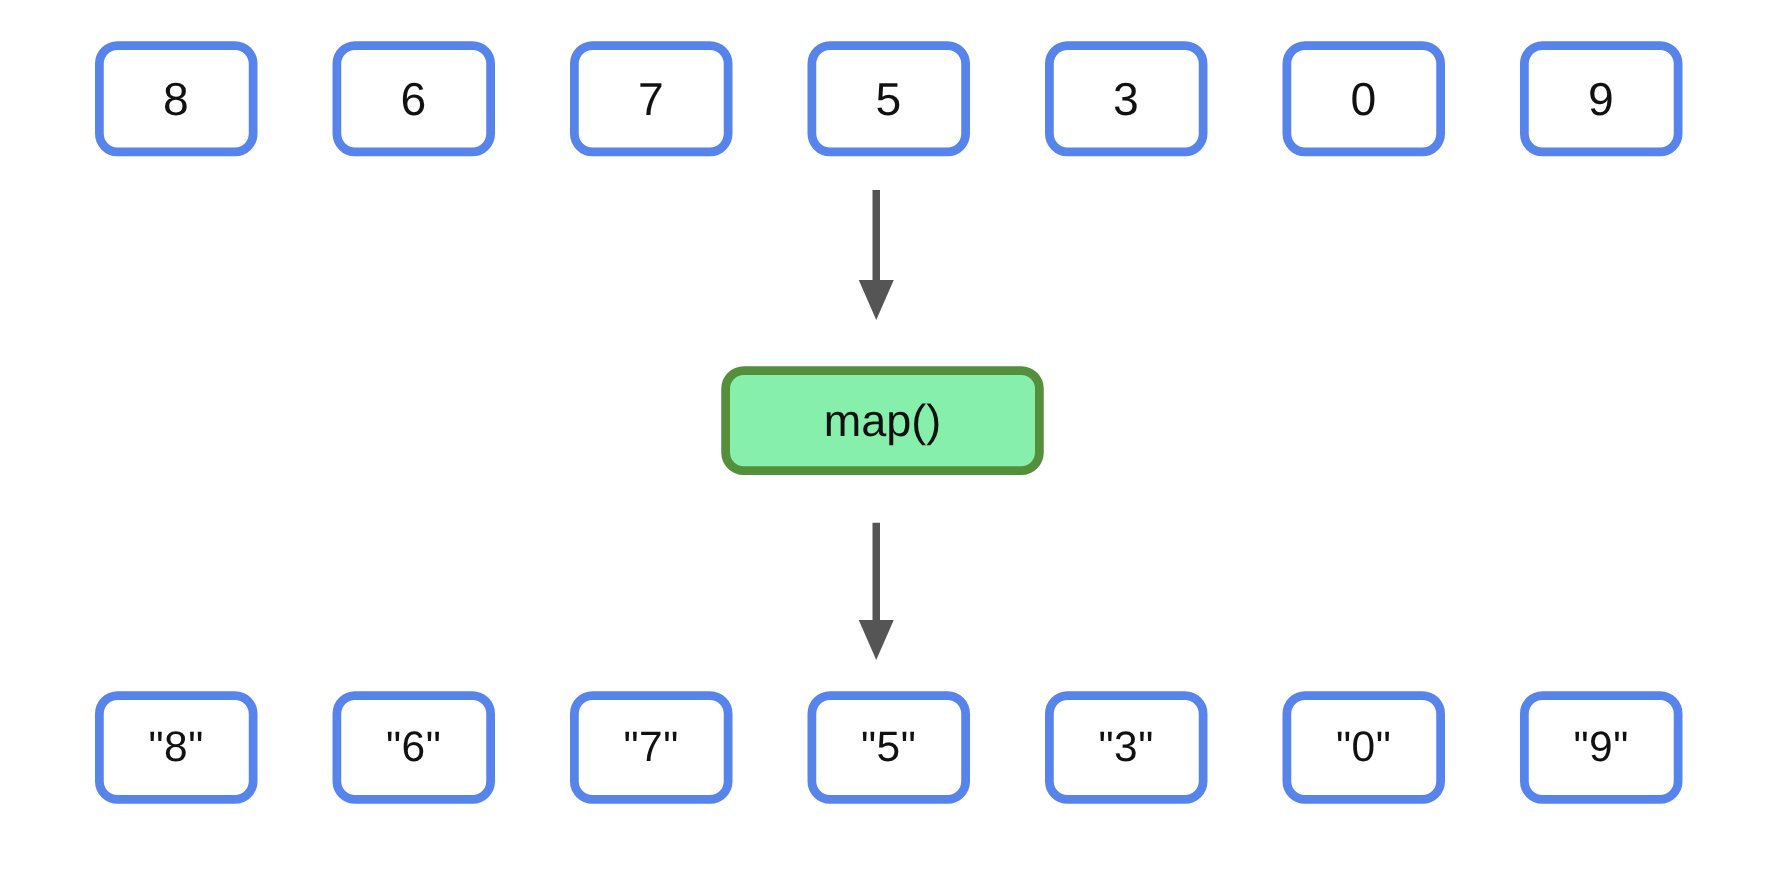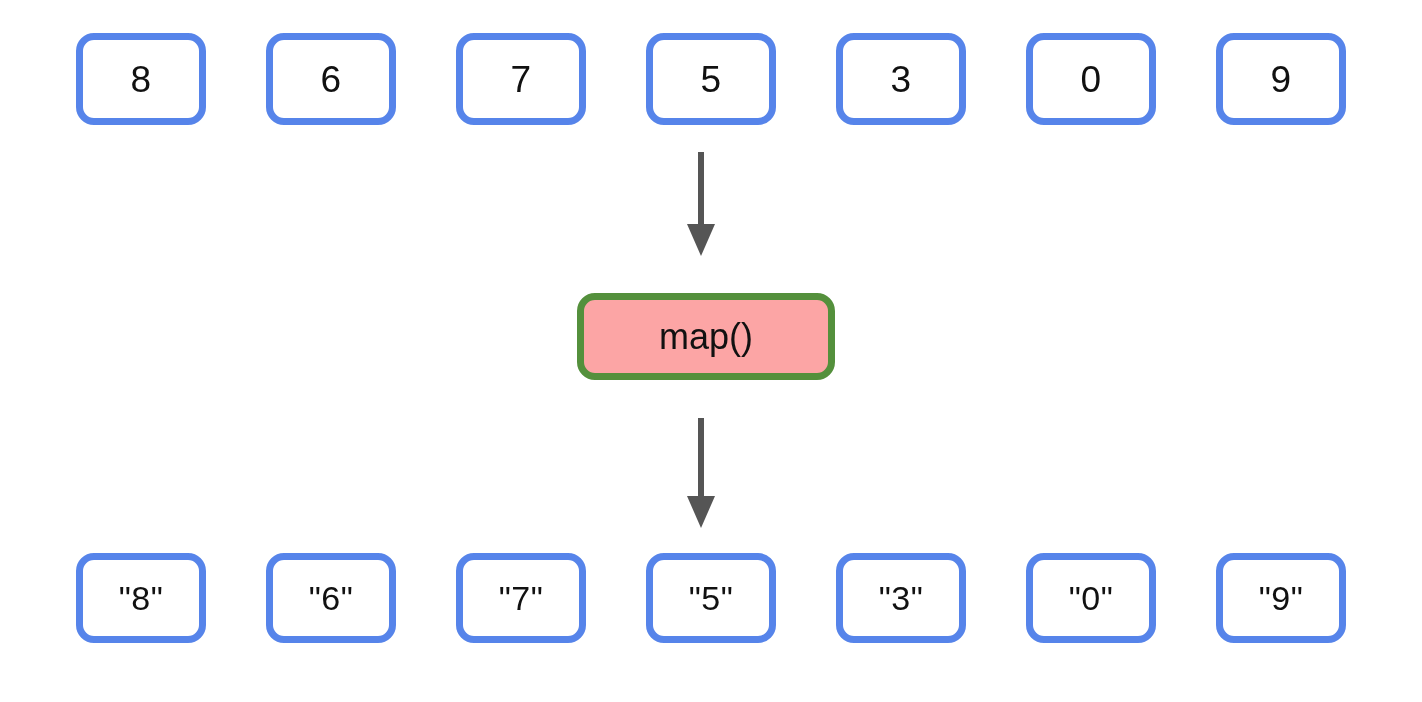--- a/index.html
+++ b/index.html
@@ -57,21 +57,21 @@
   
   #map-node {
     position: absolute;
     left: 577px;
     top: 293px;
     width: 258px;
     height: 87px;
     box-sizing: border-box;
     border: 7px solid #54903c;
     border-radius: 18px;
-    background: #fca5a5;
+    background: #86efac;
     display: flex;
     align-items: center;
     justify-content: center;
     font-size: 36px;
     color: #111111;
     line-height: 1;
   }
 
   
   .arrow {

